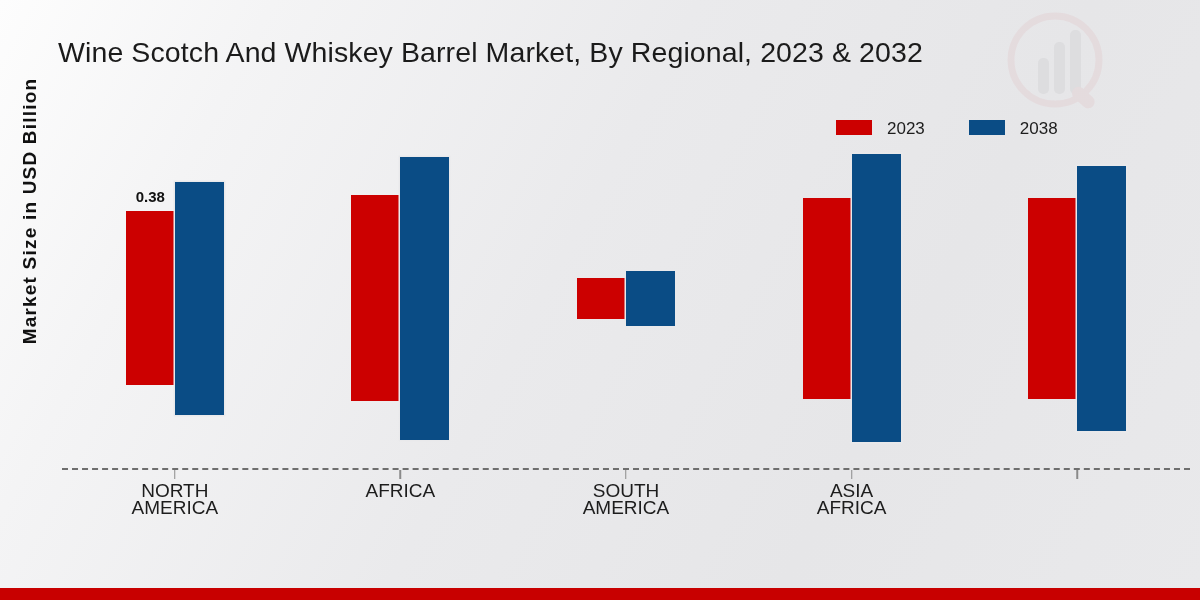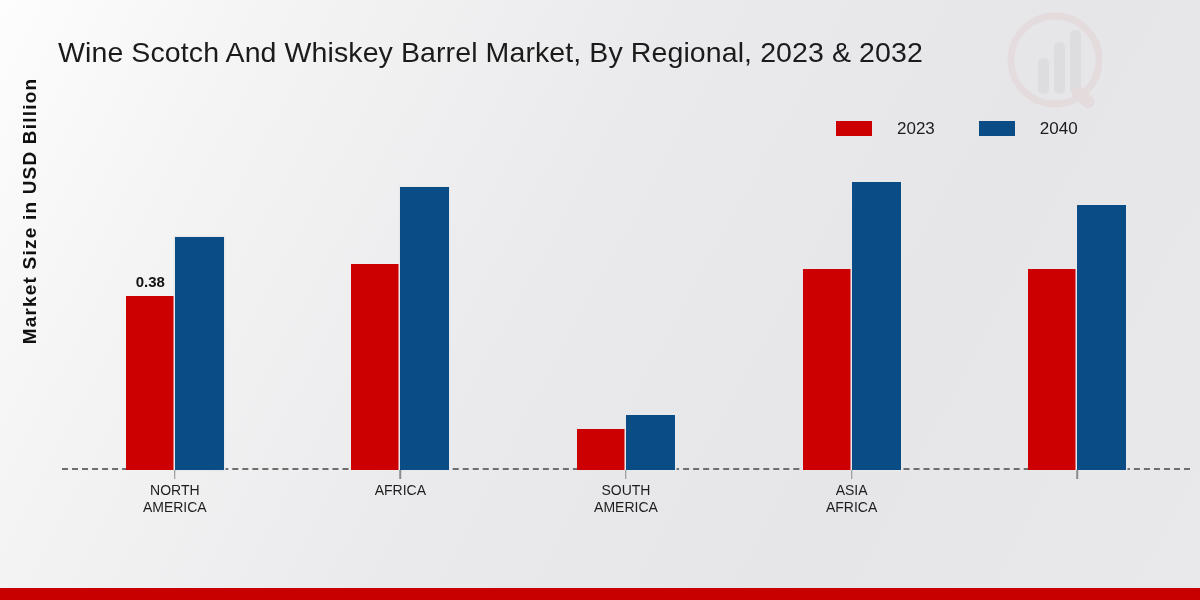--- a/index.html
+++ b/index.html
@@ -50,22 +50,22 @@
   #legend {
     position: absolute;
     left: 836px;
     top: 120px;
     display: flex;
     align-items: center;
     gap: 44px;
   }
   .legend-item {
     display: flex;
-    align-items: center;
-    gap: 25px;
+    align-items: flex-start;
+    gap: 15px;
   }
   .legend-swatch {
     width: 36px;
     height: 15px;
     display: block;
   }
   .legend-label {
     font-size: 17px;
     color: #1d1d1d;
     line-height: 1;
@@ -103,24 +103,24 @@
     height: 0;
     border-top: 2px dashed #6e6e6e;
   }
   .group {
     position: absolute;
     bottom: 0;
     height: 320px;
   }
   .bars {
     position: absolute;
-    bottom: 0;
+    bottom: 12px;
     left: 0;
     display: flex;
-    align-items: flex-end;
+    align-items: center;
     height: 320px;
   }
   .bar {
     position: relative;
     width: 49px;
   }
   .bar.series-2023 { background: #cc0000; }
   .bar.series-2032 {
     background: #0a4c85;
     box-shadow: 0 0 0 1.5px #e9e9eb;
@@ -142,21 +142,21 @@
     transform: translateX(-50%);
     width: 1.5px;
     height: 9px;
     background: #8a8a8a;
   }
   .cat-label {
     position: absolute;
     top: 332px;
     left: 50%;
     transform: translateX(-50%);
-    font-size: 14px;
+    font-size: 19px;
     color: #1d1d1d;
     text-align: center;
     line-height: 17px;
     white-space: pre-line;
   }
 
   
   #footer-bar {
     position: absolute;
     left: 0;
@@ -183,21 +183,21 @@
 
   <div id="chart-title">Wine Scotch And Whiskey Barrel Market, By Regional, 2023 &amp; 2032</div>
 
   <div id="legend">
     <div class="legend-item">
       <span class="legend-swatch" style="background:#cc0000"></span>
       <span class="legend-label">2023</span>
     </div>
     <div class="legend-item">
       <span class="legend-swatch" style="background:#0a4c85"></span>
-      <span class="legend-label">2040</span>
+      <span class="legend-label">2038</span>
     </div>
   </div>
 
   <div id="y-axis-title">Market Size in USD Billion</div>
 
   <div id="plot">
     <div id="baseline"></div>
     <div id="groups">
         <div class="group" style="left: 0px; width: 225.6px;">
           <div class="bars" style="left: 63.8px;">

